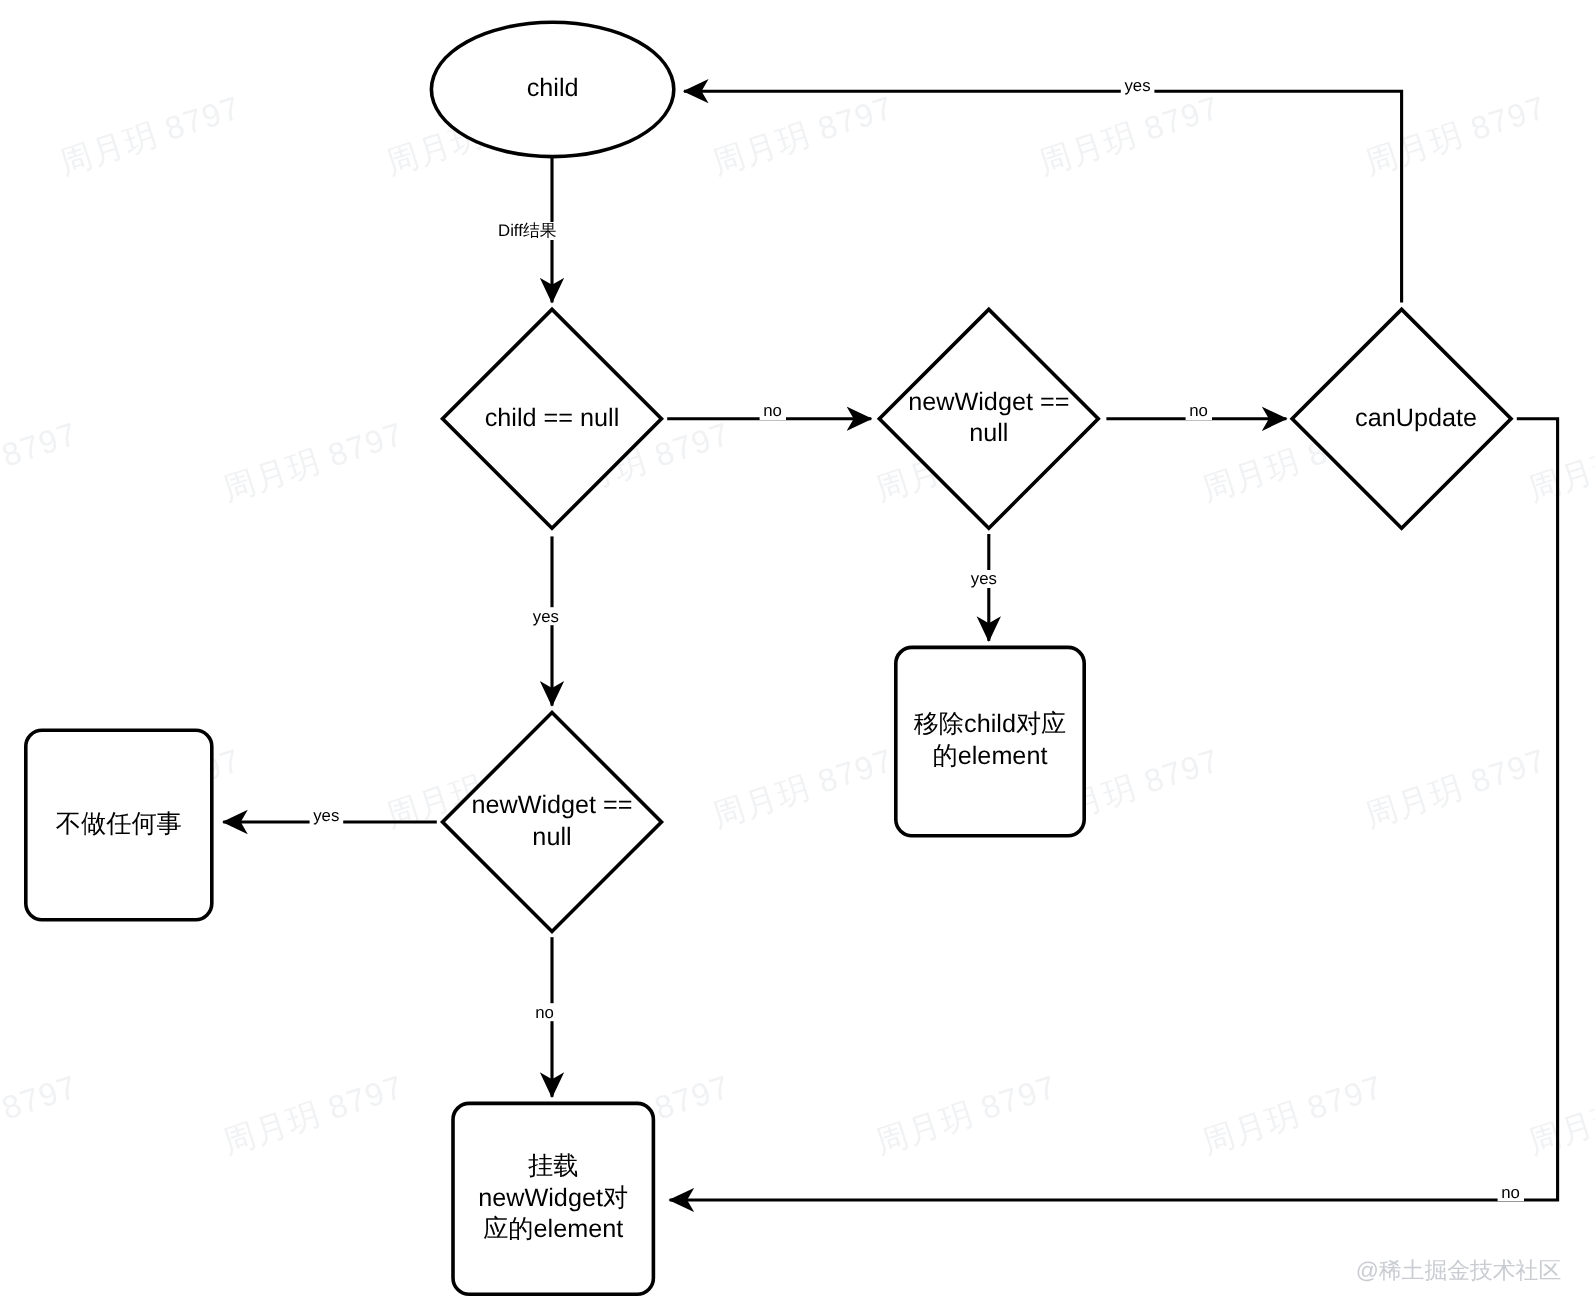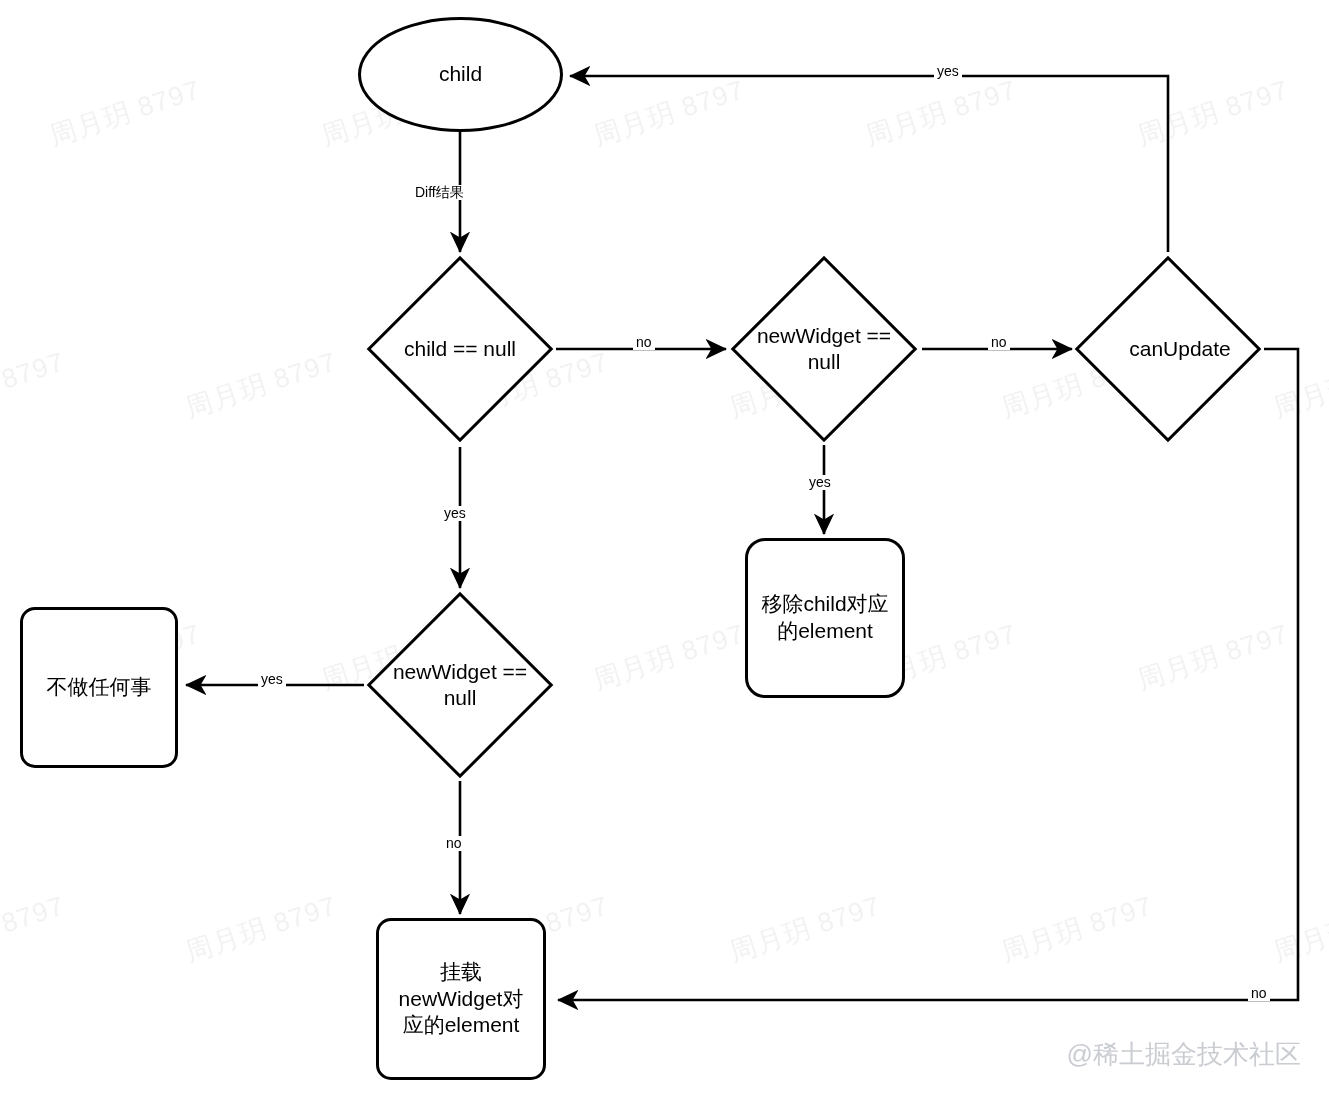--- a/index.html
+++ b/index.html
@@ -106,21 +106,21 @@
     background: #fff;
     padding: 0 3px;
     white-space: nowrap;
     line-height: 1.1;
   }
   #credit {
     position: absolute;
     z-index: 5;
     right: 28px;
     bottom: 24px;
-    font-size: 26px;
+    font-size: 19px;
     color: #c9ccd1;
     white-space: nowrap;
     user-select: none;
   }
 </style>
 </head>
 <body>
 
 <div id="canvas">
 
@@ -190,21 +190,21 @@
     <div class="diamond-shape"></div>
   </div>
   <div class="diamond-text" style="left:824px; top:349px;">newWidget ==
 null</div>
 
   <div class="diamond-node" style="left:1102px; top:283px; width:132px; height:132px;">
     <div class="diamond-shape"></div>
   </div>
   <div class="diamond-text" style="left:1168px; top:349px;margin-left:12px;">canUpdate</div>
 
-  <div class="node box-node" style="left:745px; top:538px; width:160px; height:160px;border-radius:20px;">
+  <div class="node box-node" style="left:745px; top:538px; width:160px; height:160px;">
     <span class="node-label">移除child对应
 的element</span>
   </div>
 
   <div class="diamond-node" style="left:394px; top:619px; width:132px; height:132px;">
     <div class="diamond-shape"></div>
   </div>
   <div class="diamond-text" style="left:460px; top:685px;">newWidget ==
 null</div>
 

